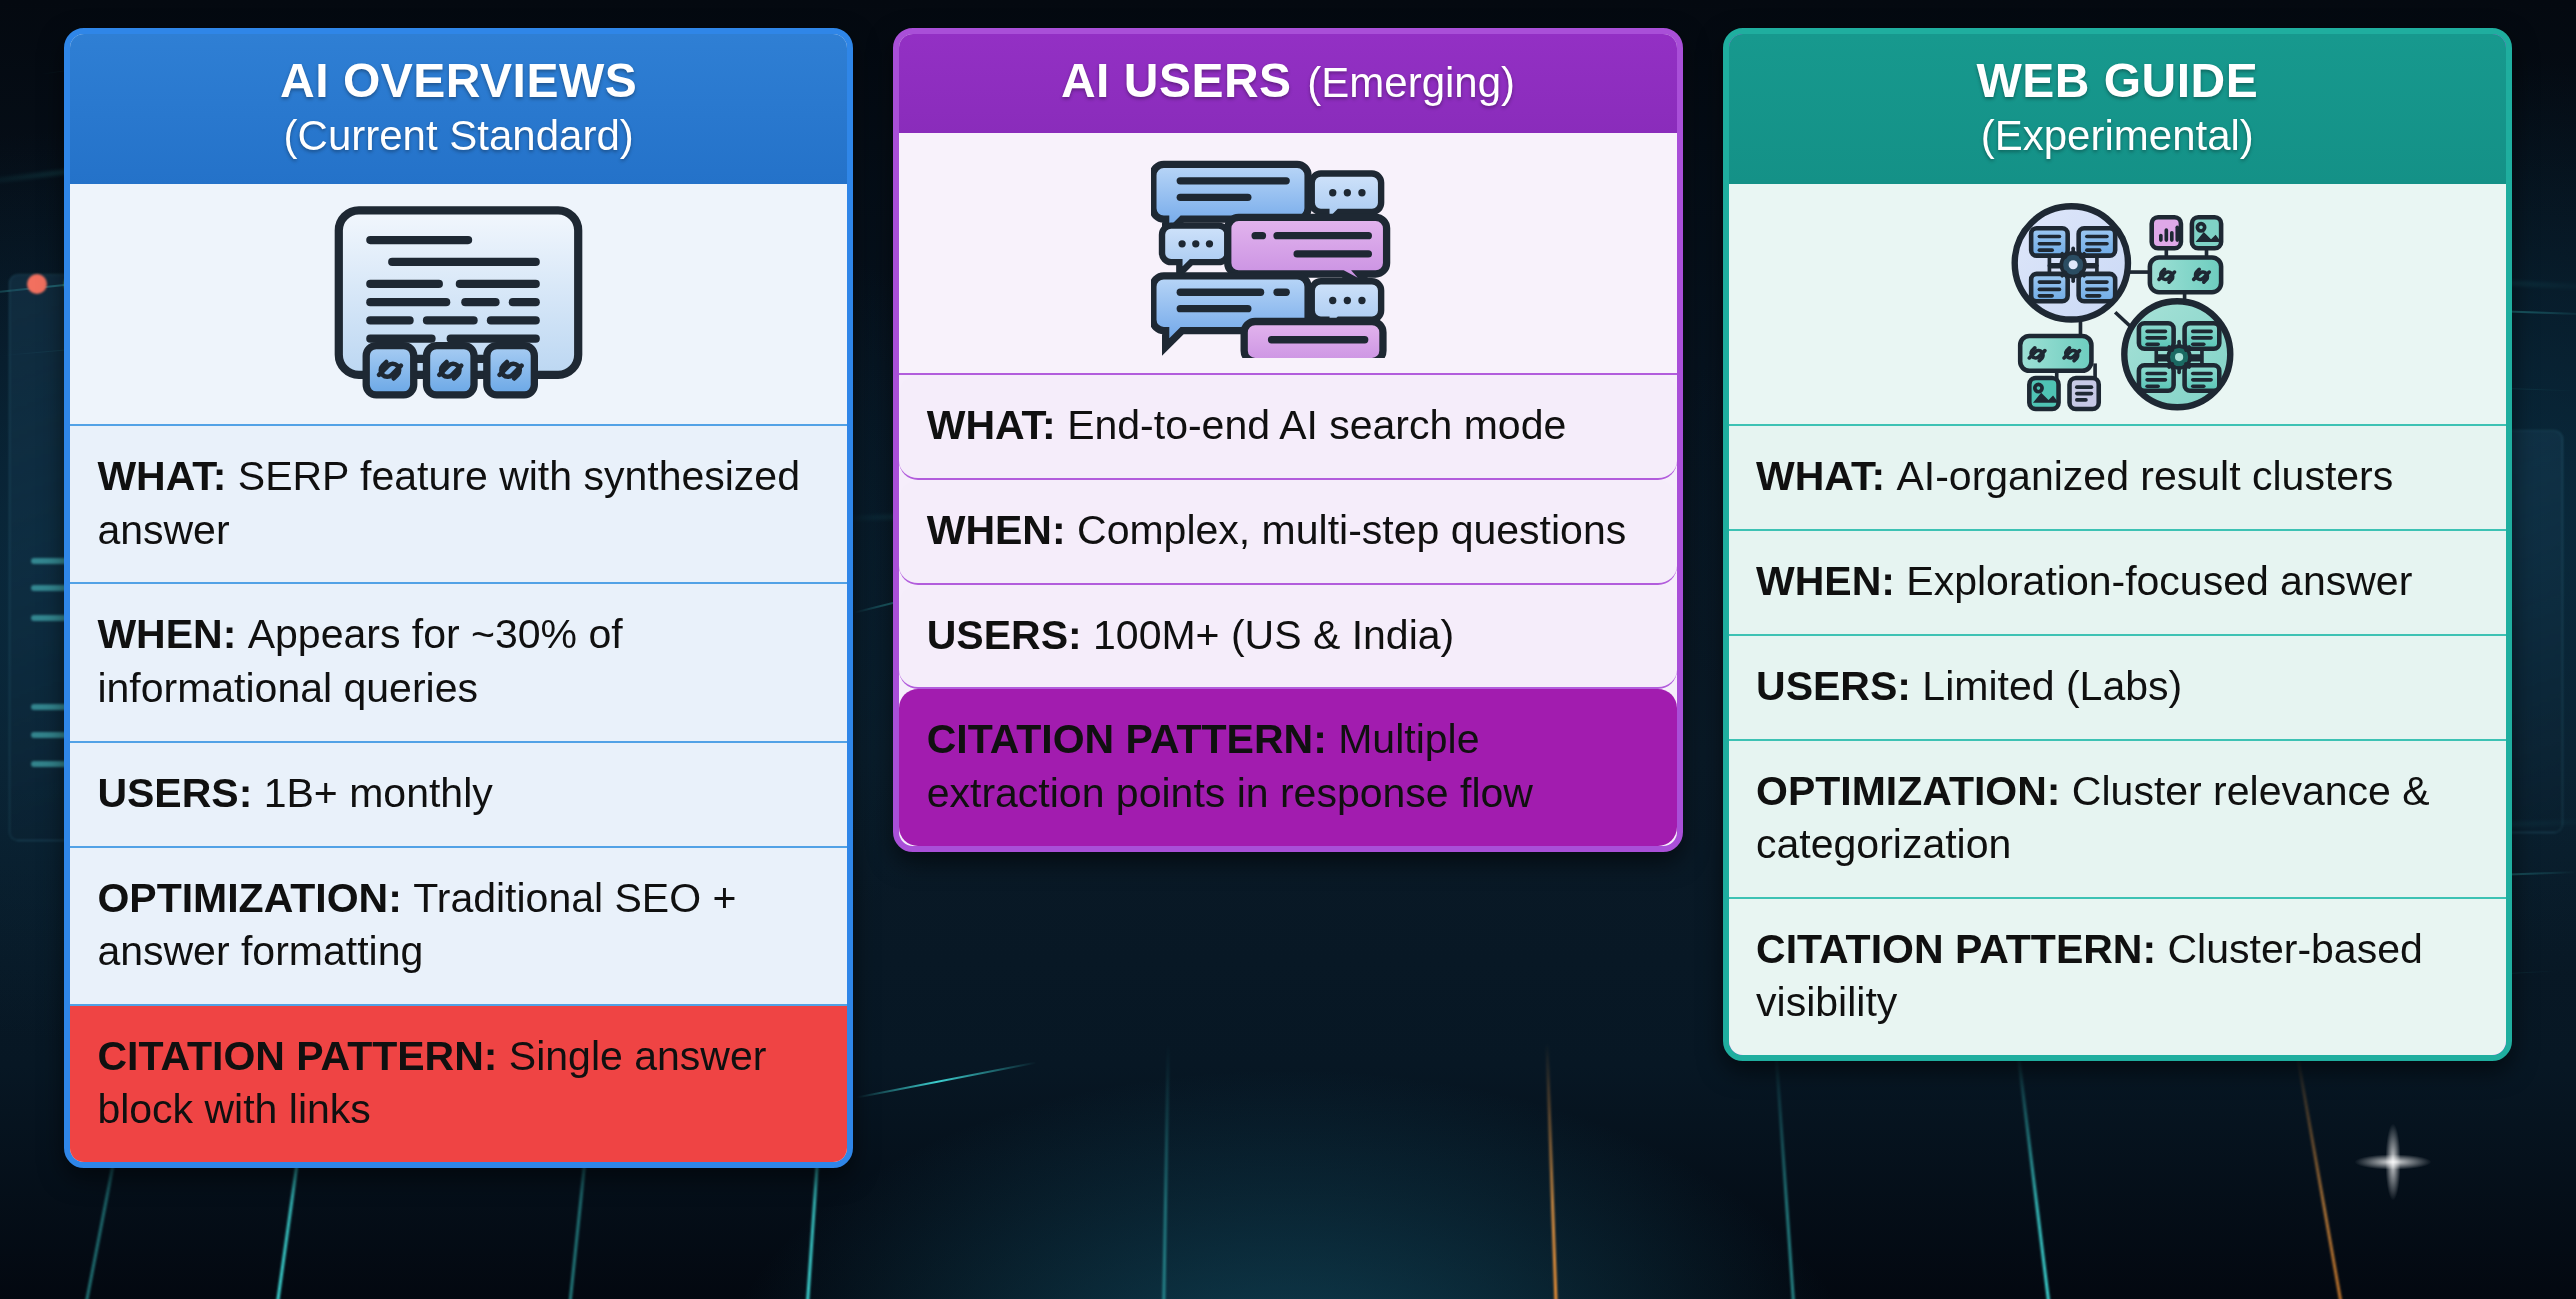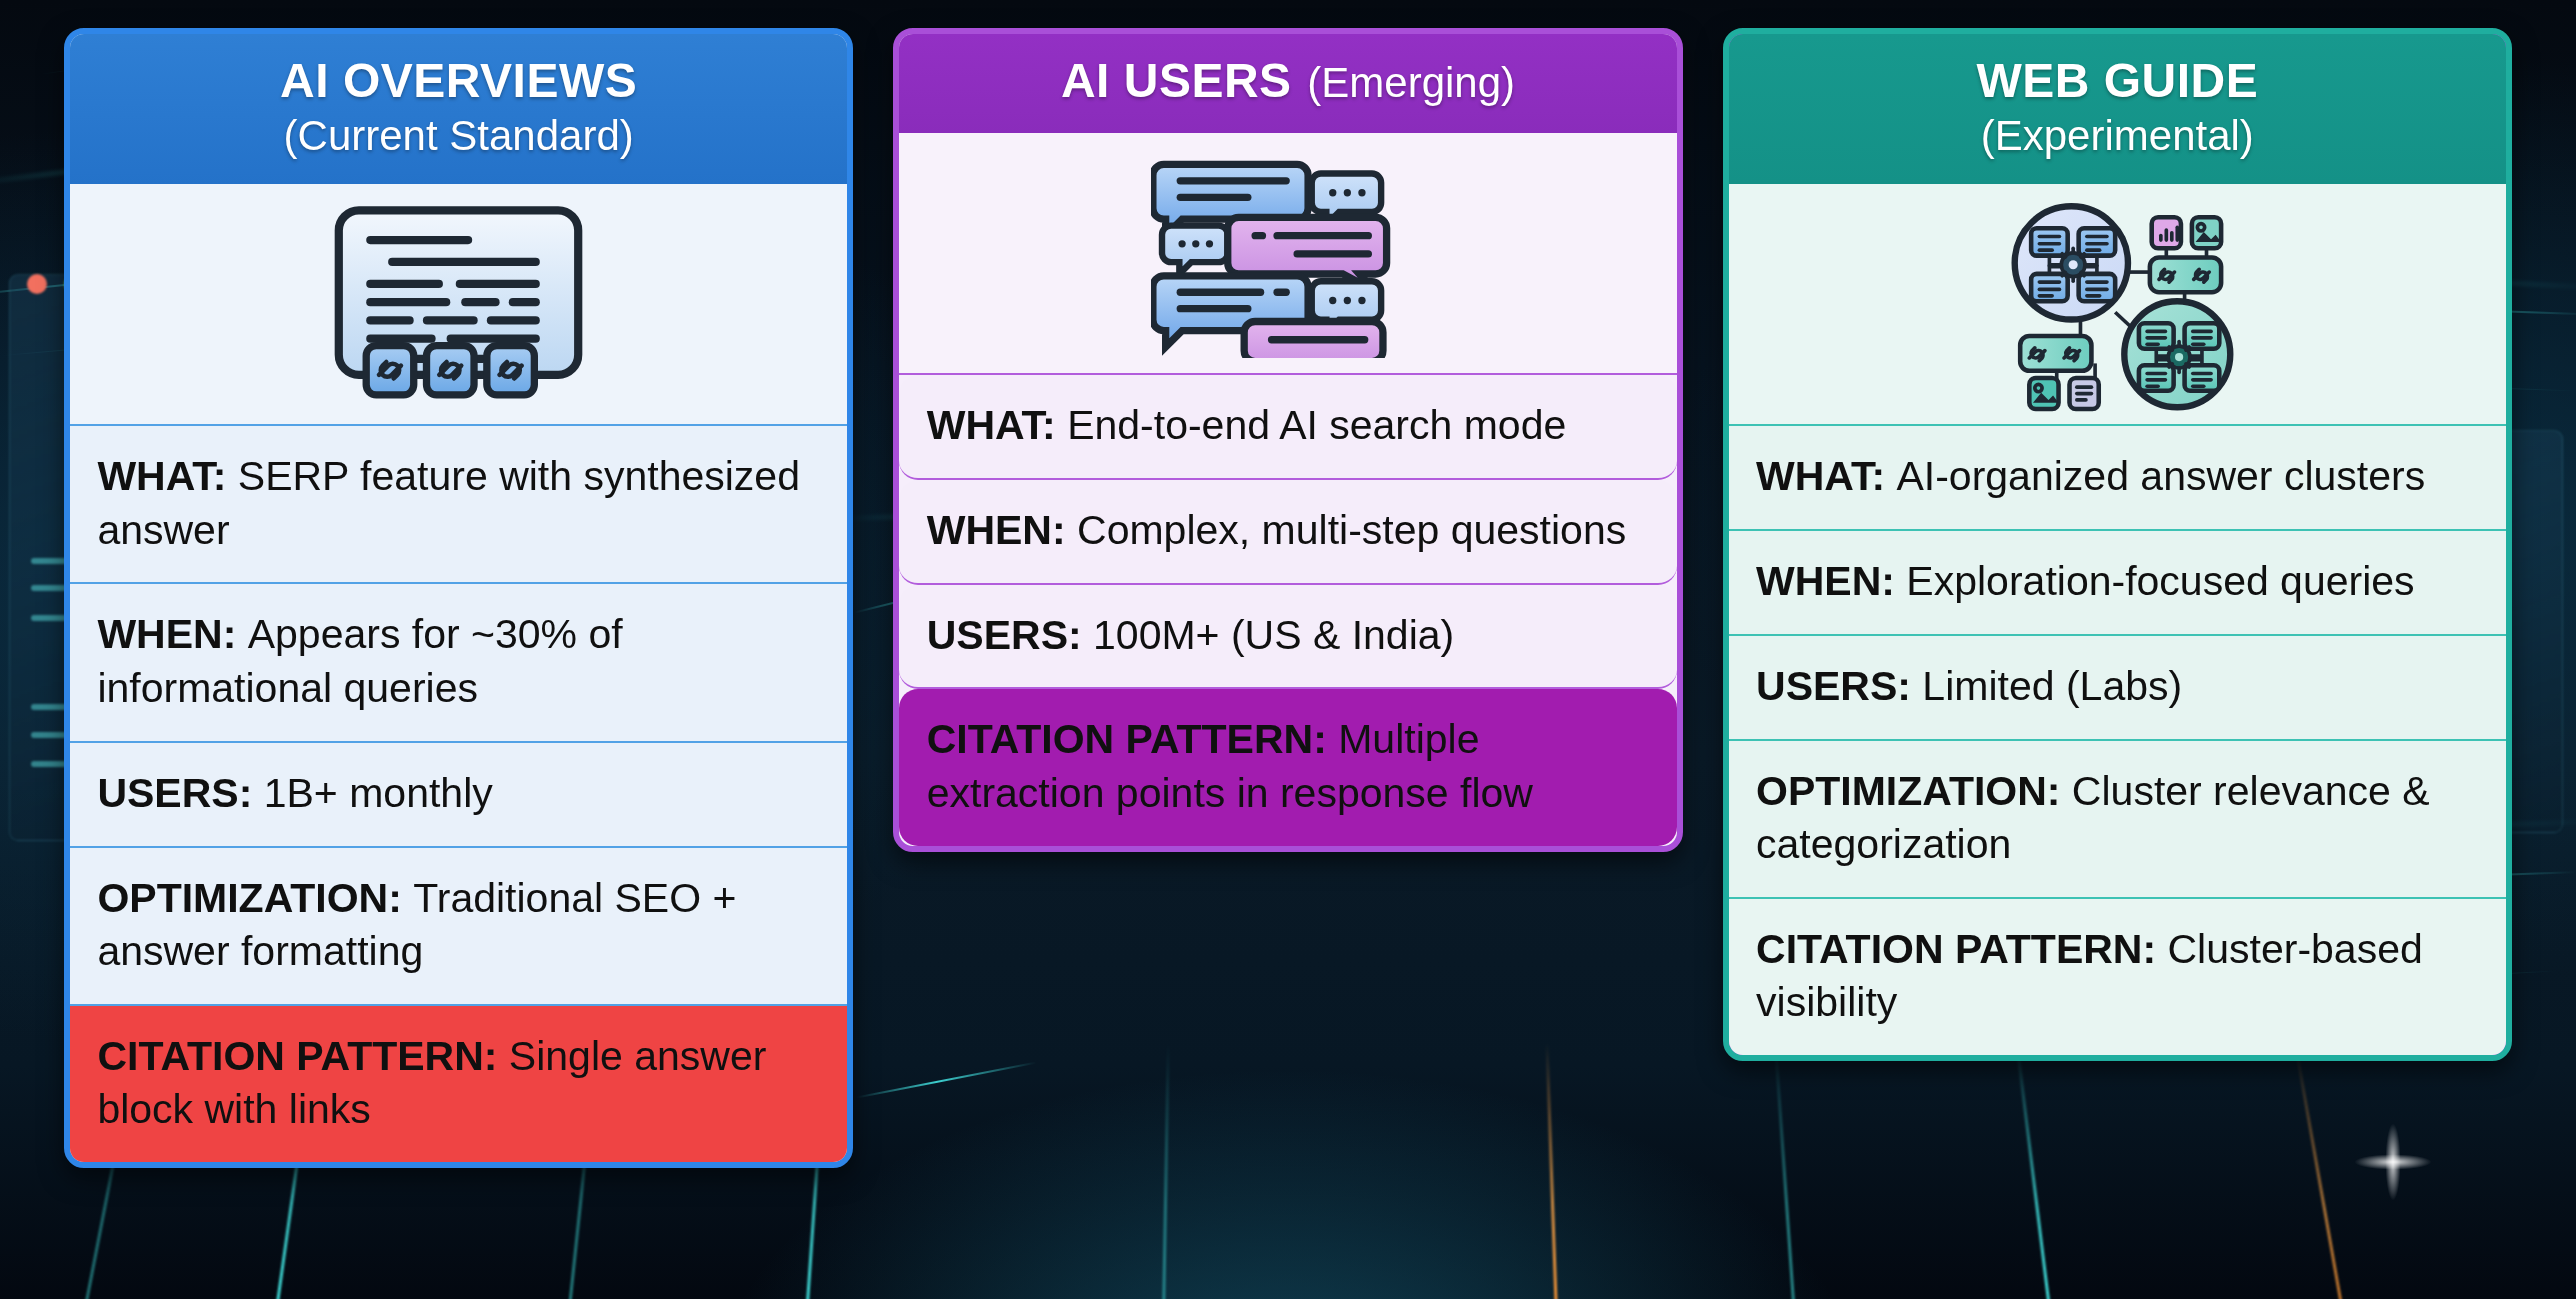--- a/index.html
+++ b/index.html
@@ -511,25 +511,25 @@
               <rect x="104" y="213" width="20" height="4" rx="2"></rect>
               <rect x="104" y="220" width="14" height="4" rx="2"></rect>
           </g>
         </g>
       </svg>
     </div>
 
     <div class="rows">
       <div class="row">
         <span class="k">WHAT: </span>
-        <span class="v">AI-organized answer clusters</span>
+        <span class="v">AI-organized result clusters</span>
       </div>
       <div class="row">
         <span class="k">WHEN: </span>
-        <span class="v">Exploration-focused queries</span>
+        <span class="v">Exploration-focused answer</span>
       </div>
       <div class="row">
         <span class="k">USERS: </span>
         <span class="v">Limited (Labs)</span>
       </div>
       <div class="row">
         <span class="k">OPTIMIZATION: </span>
         <span class="v">Cluster relevance &amp; categorization</span>
       </div>
       <div class="row">

